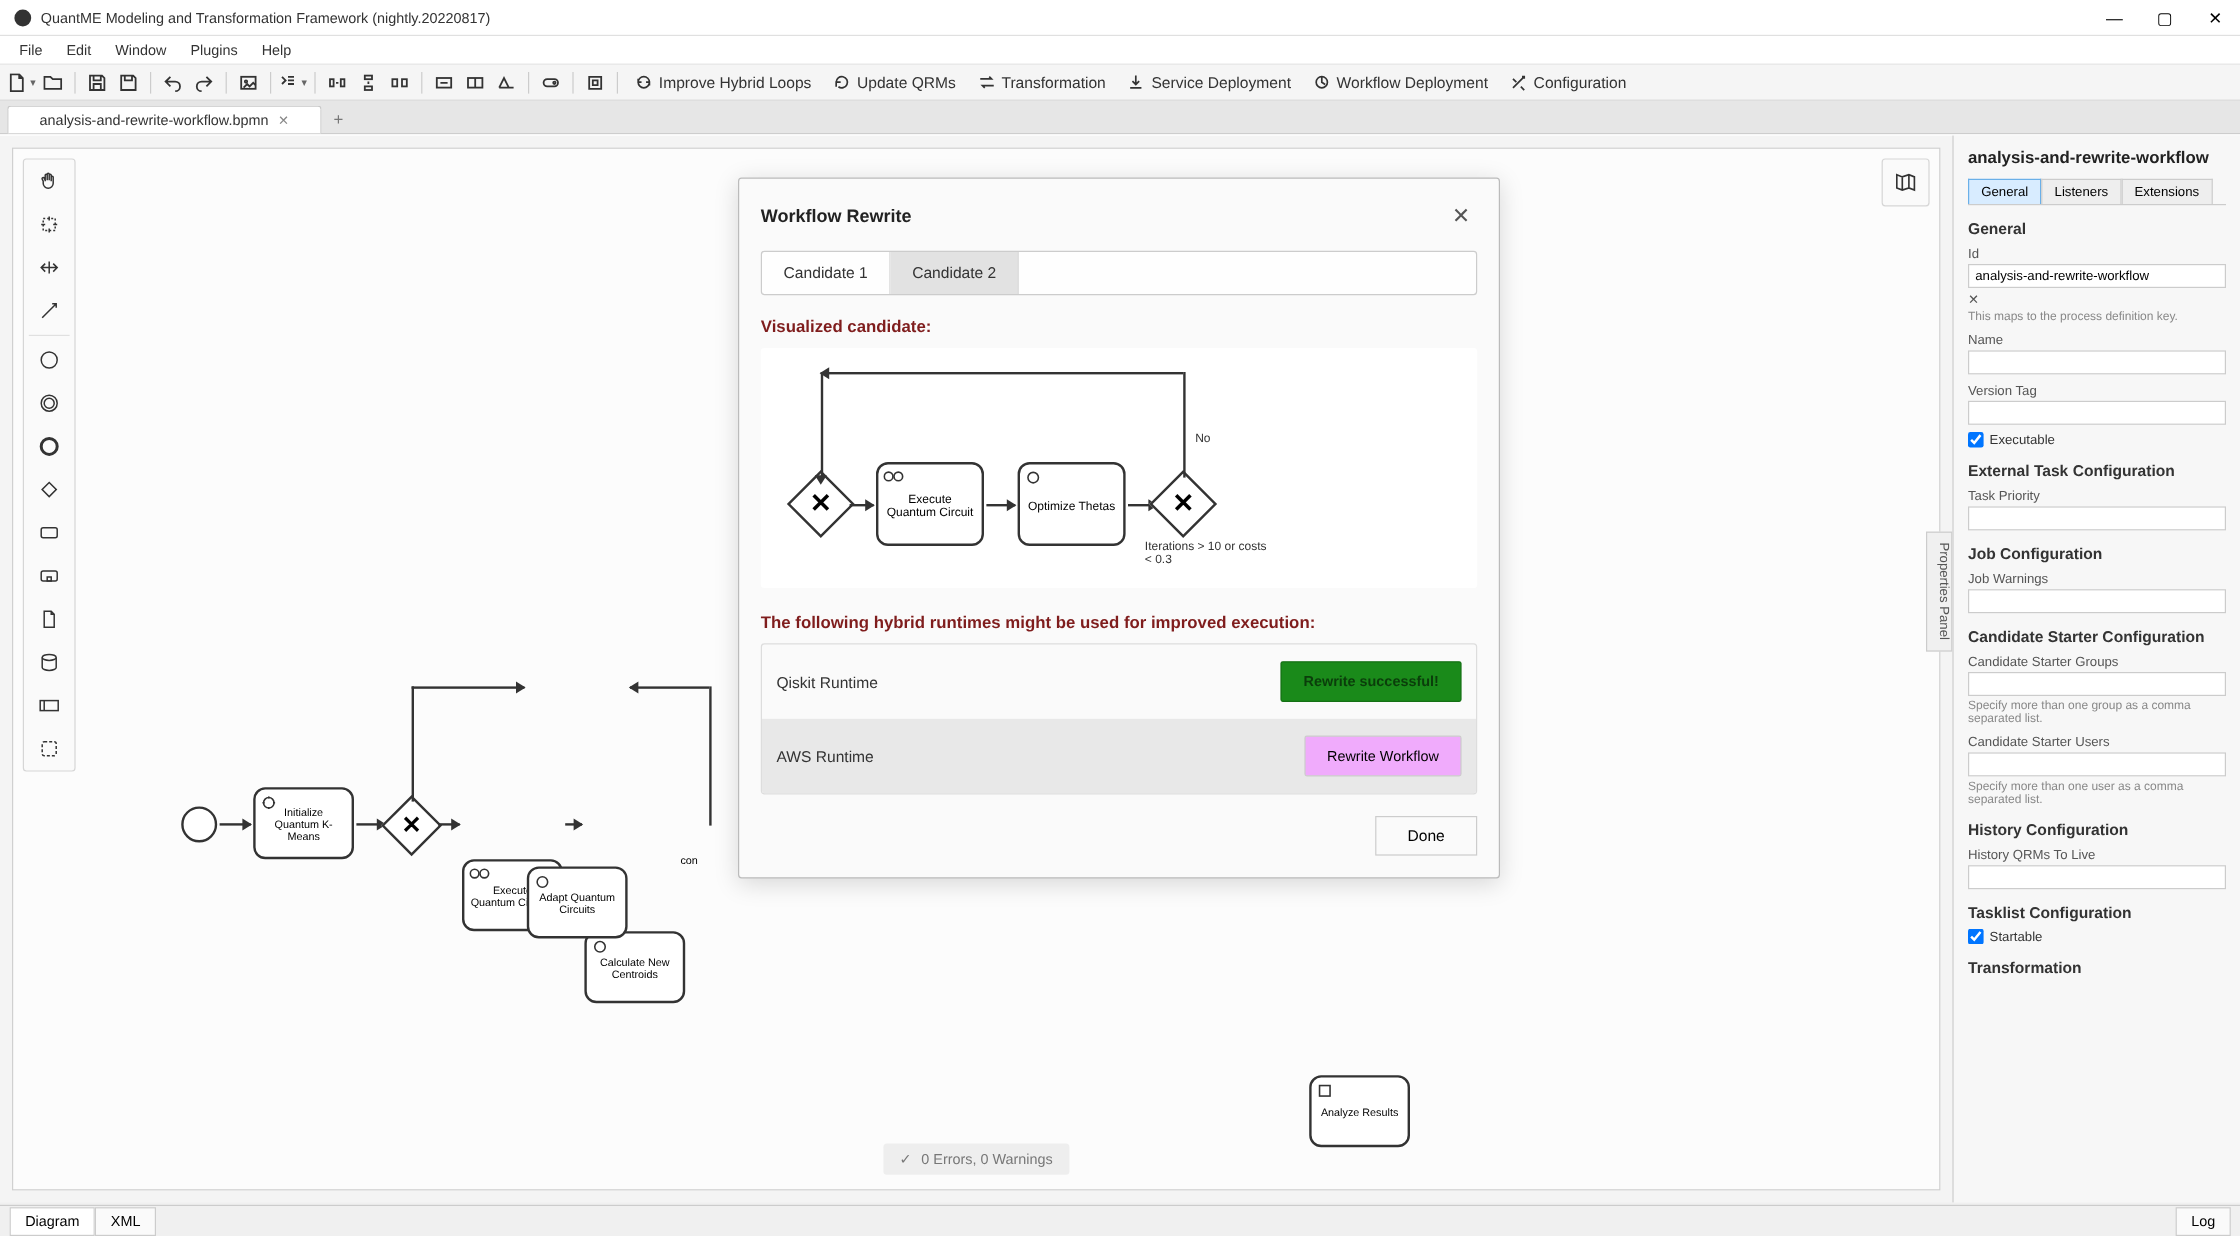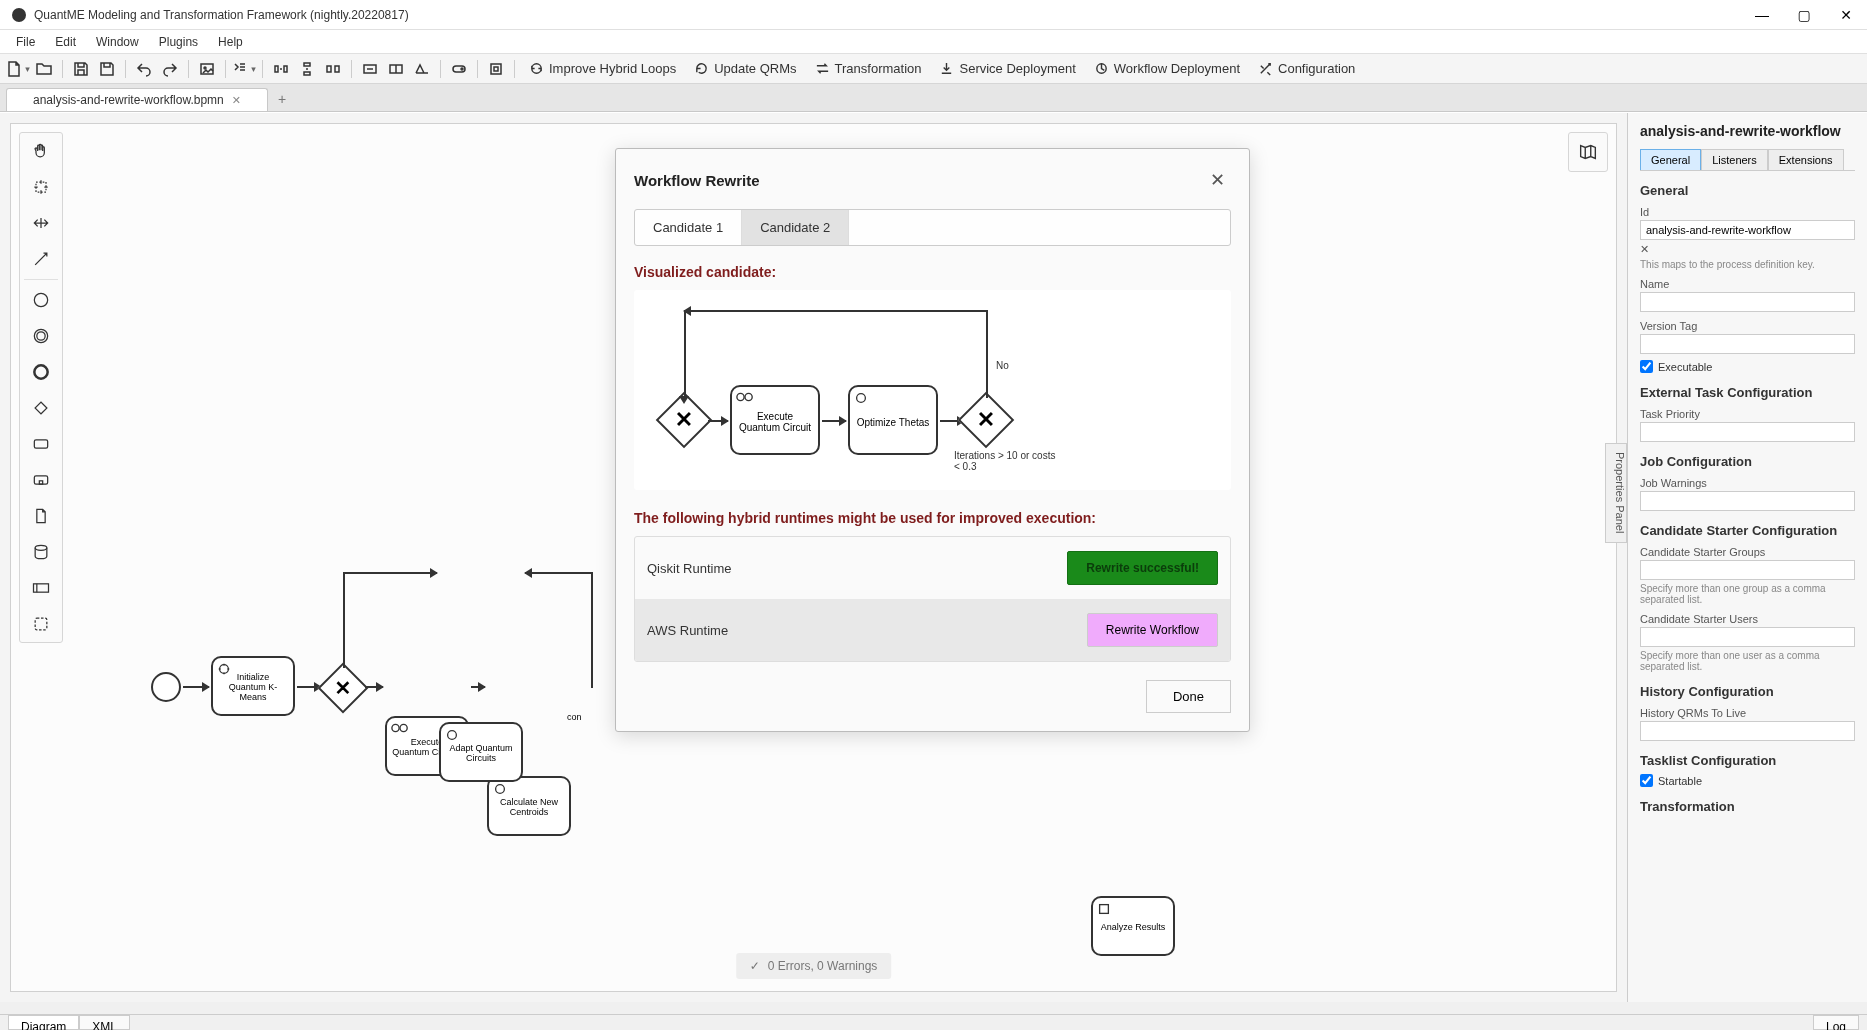--- a/index.html
+++ b/index.html
@@ -69,21 +69,21 @@
 .props .ptab { font-size: 11px; padding: 4px 10px; border: 1px solid #ccc; border-bottom: none; background: #eee; cursor: pointer; }
 .props .ptab.active { background: #d8ecff; border-color: #6bb0e8; }
 .props h4 { font-size: 13px; font-weight: bold; margin: 12px 0 6px; color: #333; }
 .props label { font-size: 11px; color: #555; display: block; margin-top: 8px; }
 .props input[type=text] { width: 100%; font-size: 11px; padding: 3px 5px; border: 1px solid #ccc; background: #fff; margin-top: 2px; }
 .props .hint { font-size: 10px; color: #888; margin-top: 3px; }
 .props .chk { display: flex; align-items: center; gap: 5px; font-size: 11px; color: #333; margin-top: 6px; }
 .props .idclear { font-size: 11px; color: #555; margin-top: 3px; cursor: pointer; }
 
 
-.bottom-tabs { position: absolute; left: 0; right: 0; bottom: 0; height: 16px; background: #f0f0f0; border-top: 1px solid #ccc; display: flex; padding: 0 8px; margin-top: 16px; }
+.bottom-tabs { position: absolute; left: 0; right: 0; bottom: 0; height: 26px; background: #f0f0f0; border-top: 1px solid #ccc; display: flex; align-items: center; padding: 0 8px; margin-top: 16px; }
 .bottom-tabs .btab { font-size: 12px; padding: 4px 12px; border: 1px solid #ccc; background: #fafafa; cursor: pointer; }
 .bottom-tabs .btab.active { background: #fff; }
 .bottom-tabs .spacer { flex: 1; }
 
 
 .modal { position: absolute; left: 615px; top: 148px; width: 635px; background: #fafafa; border: 1px solid #bbb; box-shadow: 0 4px 20px rgba(0,0,0,0.15); border-radius: 3px; padding: 18px; }
 .modal .mhead { display: flex; justify-content: space-between; align-items: center; margin-bottom: 16px; }
 .modal .mtitle { font-size: 15px; font-weight: 600; color: #222; }
 .modal .mclose { font-size: 18px; color: #555; cursor: pointer; padding: 2px 6px; }
 .modal .mtabs { display: flex; border: 1px solid #ccc; border-radius: 3px; background: #fefefe; margin-bottom: 18px; }

